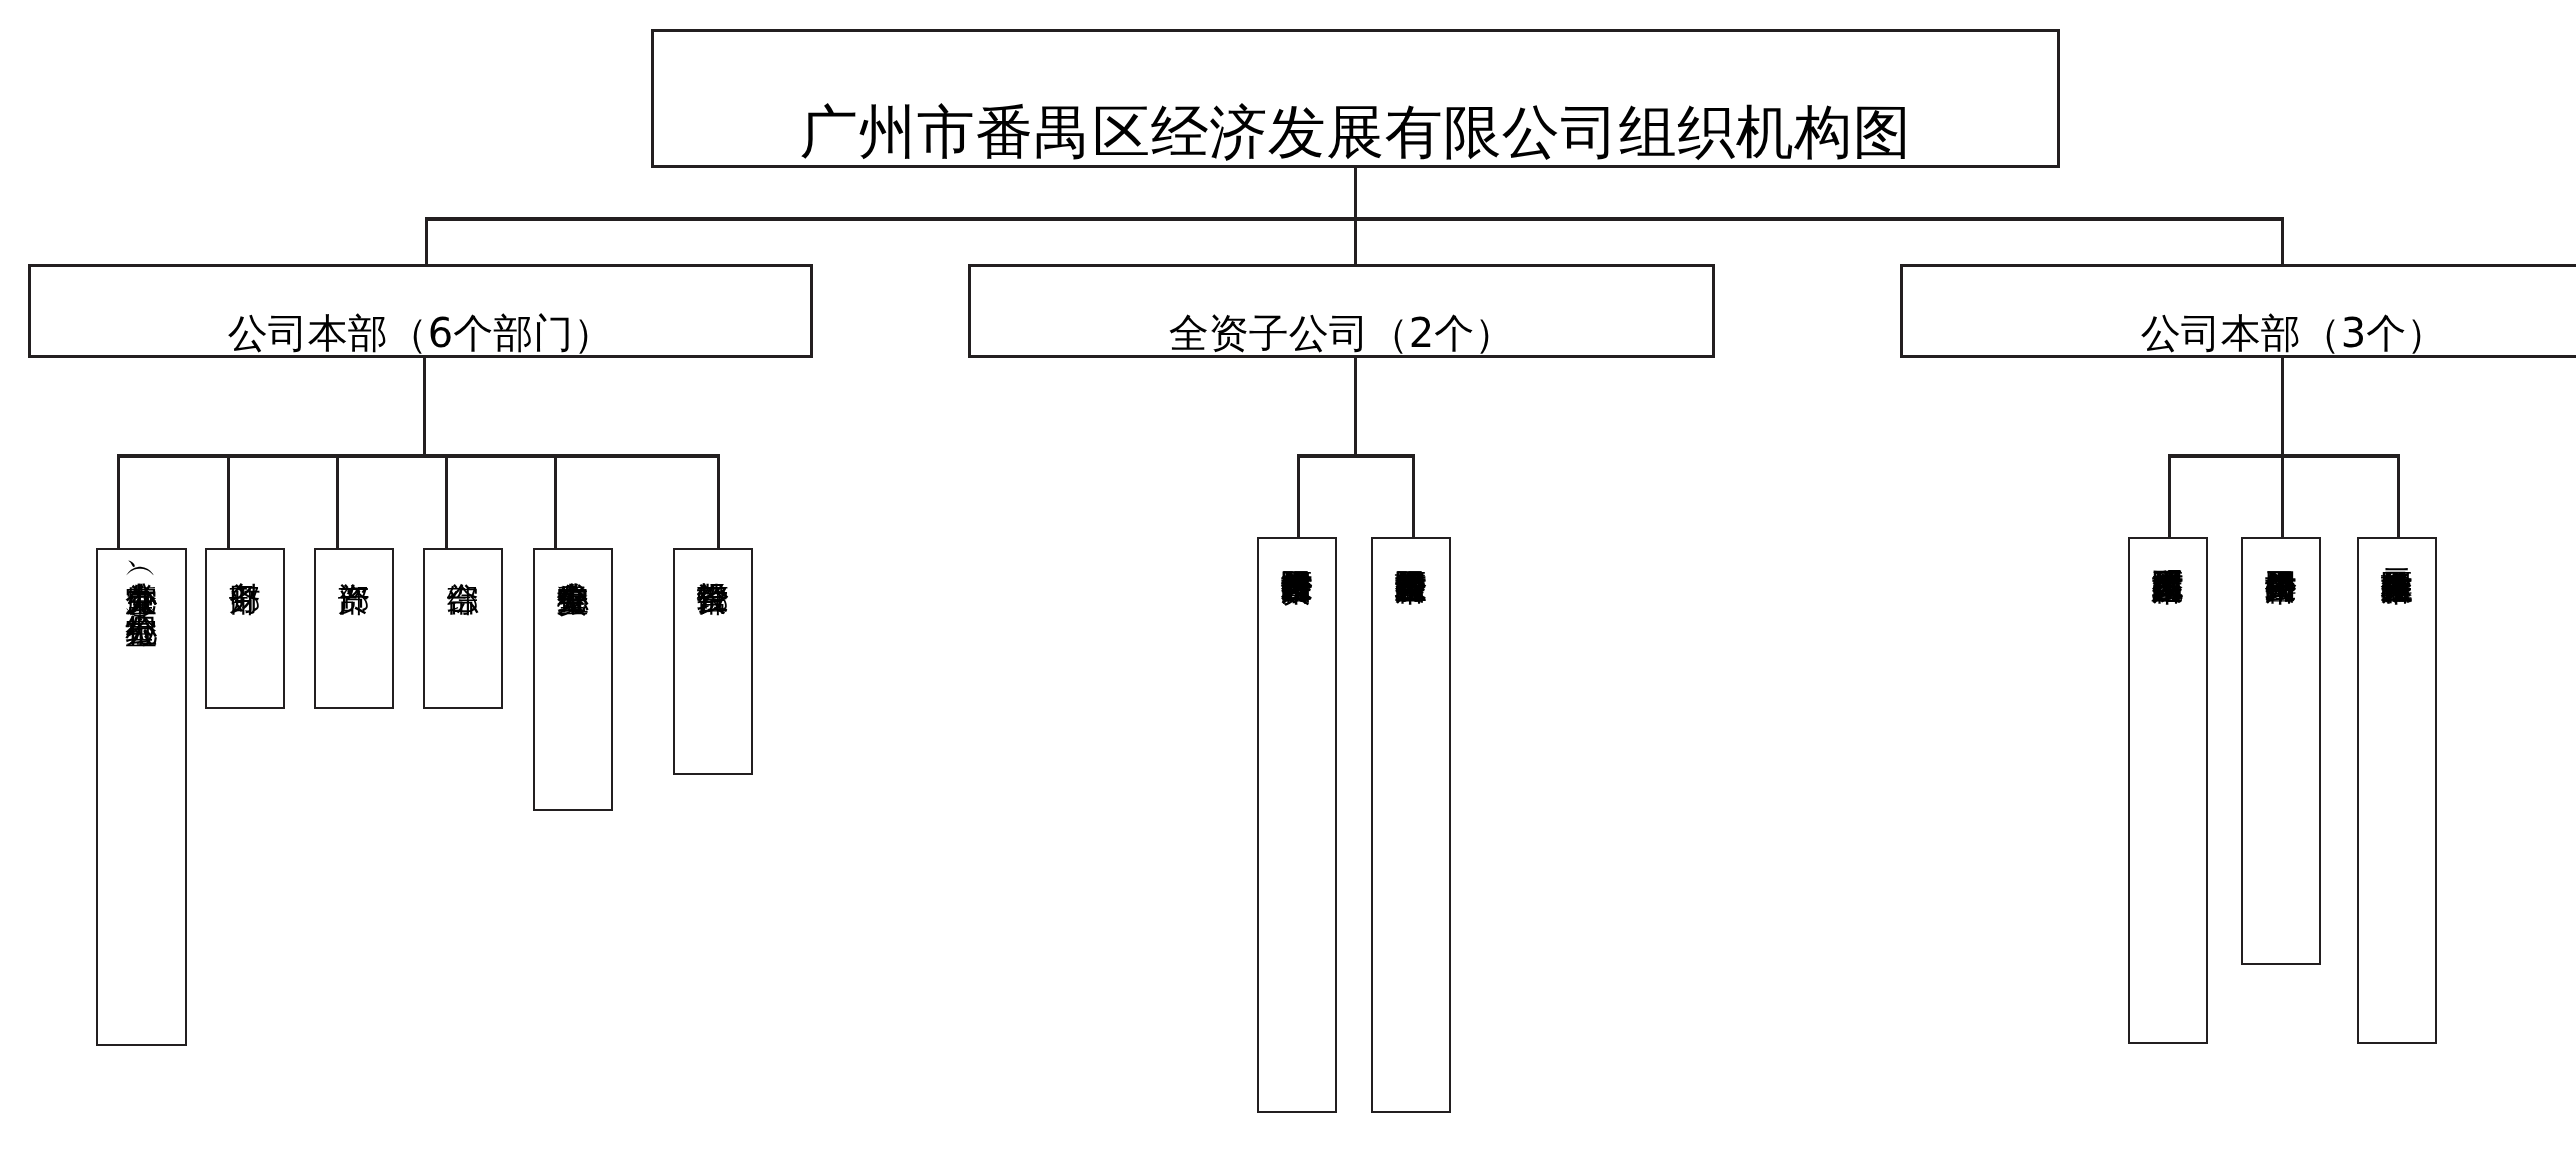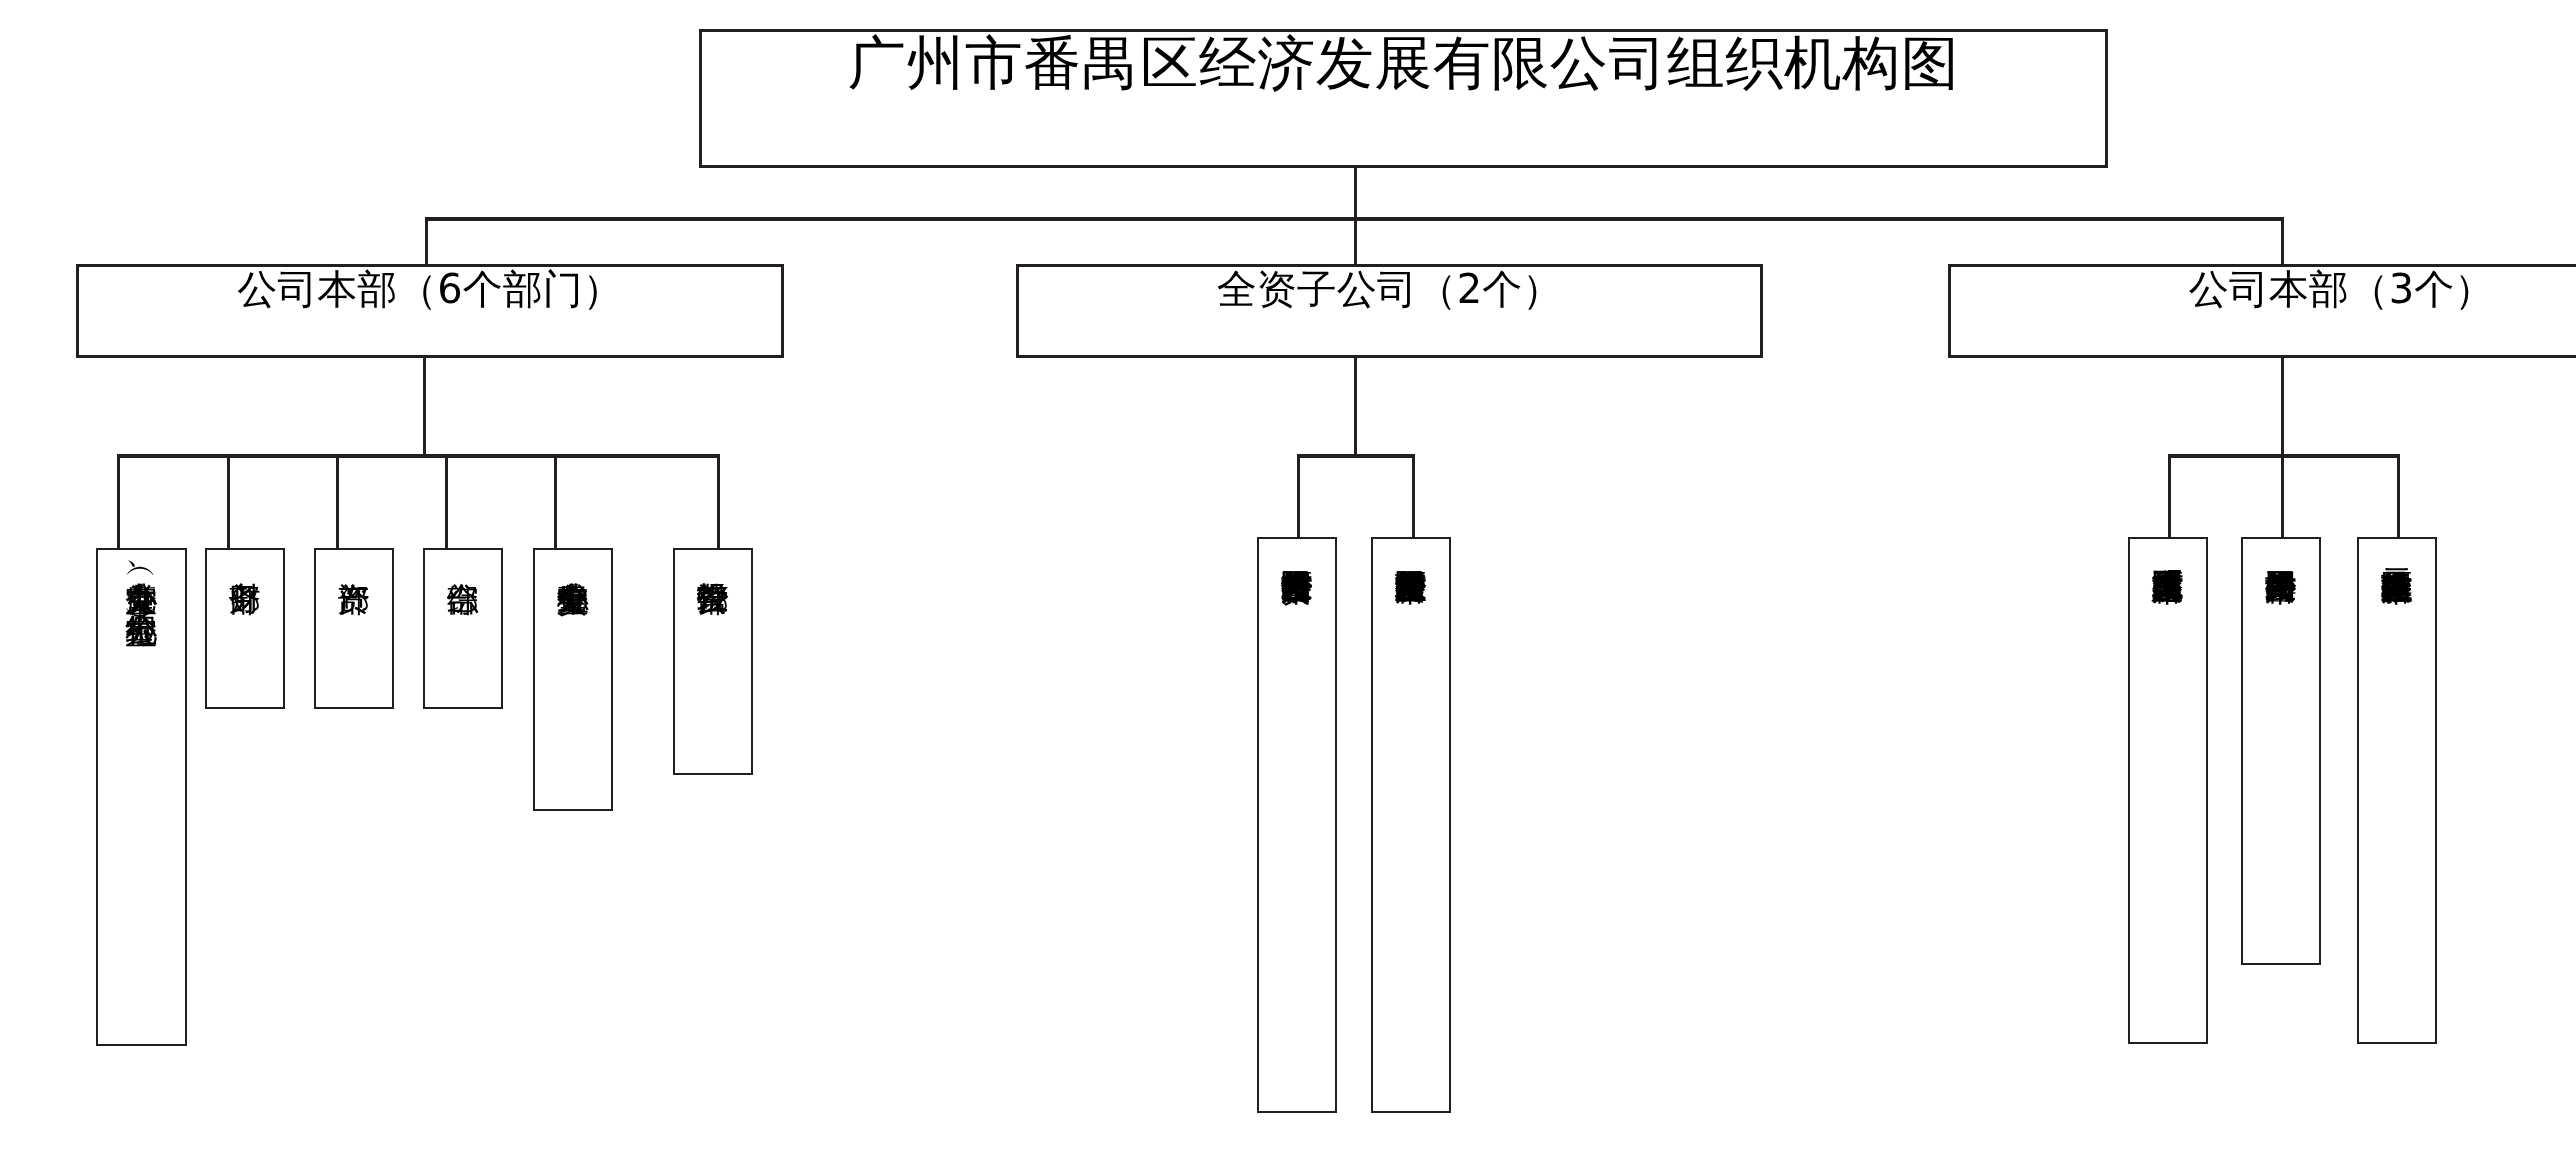--- a/index.html
+++ b/index.html
@@ -19,24 +19,23 @@
     overflow: hidden;
   }
 
   
   .box {
     position: absolute;
     box-sizing: border-box;
     border: 2.6px solid #231f20;
     background: #ffffff;
     display: flex;
-    align-items: flex-start;
+    align-items: flex-end;
     justify-content: center;
     z-index: 3;
-    margin-left: 48px;
   }
 
   
   .title-box {
     left: 651px;
     top: 29px;
     width: 1409px;
     height: 139px;
     border-width: 3.1px;
   }
@@ -54,21 +53,21 @@
     top: 264px;
     height: 94px;
     border-width: 3.1px;
   }
   .l1-text {
     font-size: 40px;
     line-height: 1.1;
     color: #000000;
     white-space: nowrap;
   }
-  #l1-hq      { left: 28px;   width: 708px; }
+  #l1-hq      { left: 28px;   width: 785px; }
   #l1-subs    { left: 968px; width: 747px; }
   #l1-trust   { left: 1900px; width: 787px; }
 
   
   .vbox {
     position: absolute;
     box-sizing: border-box;
     border: 2.6px solid #231f20;
     background: #ffffff;
     z-index: 3;

